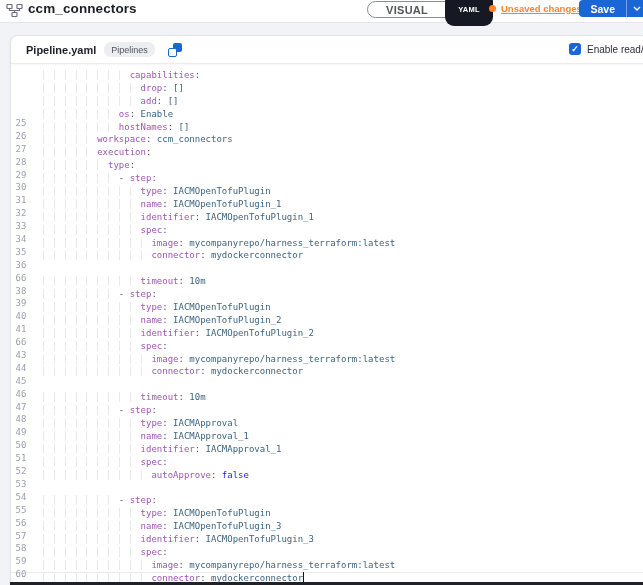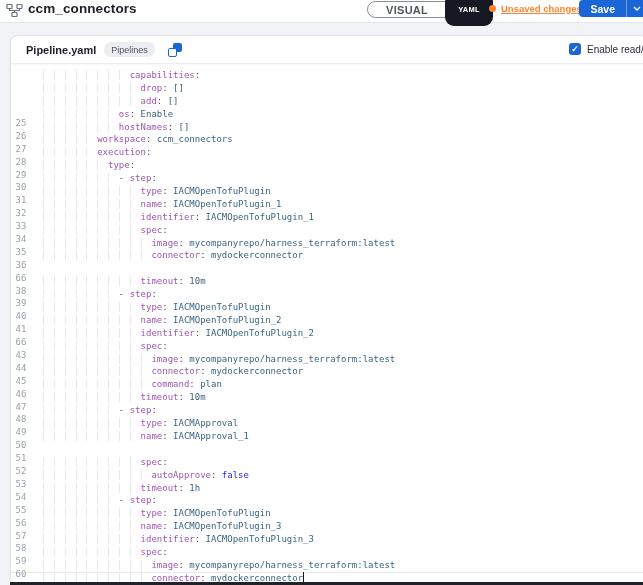--- a/index.html
+++ b/index.html
@@ -250,52 +250,51 @@
       <div class="row">
         <span class="ln">47</span>
         <span class="code"><span class="indent">                    </span><span class="key">image</span><span class="punct">:</span><span class="punct"> </span><span class="val">mycompanyrepo/harness_terraform:latest</span></span>
       </div>
       <div class="row">
         <span class="ln">48</span>
         <span class="code"><span class="indent">                    </span><span class="key">connector</span><span class="punct">:</span><span class="punct"> </span><span class="val">mydockerconnector</span></span>
       </div>
       <div class="row">
         <span class="ln">49</span>
-        <span class="code"><span class="indent">                    </span><span class="key">command</span><span class="punct">:</span><span class="punct"> </span><span class="val">plan</span></span>
       </div>
       <div class="row">
         <span class="ln">50</span>
         <span class="code"><span class="indent">                  </span><span class="key">timeout</span><span class="punct">:</span><span class="punct"> </span><span class="val">10m</span></span>
       </div>
       <div class="row">
         <span class="ln">51</span>
         <span class="code"><span class="indent">              </span><span class="punct">- </span><span class="key">step</span><span class="punct">:</span></span>
       </div>
       <div class="row">
         <span class="ln">52</span>
         <span class="code"><span class="indent">                  </span><span class="key">type</span><span class="punct">:</span><span class="punct"> </span><span class="val">IACMApproval</span></span>
       </div>
       <div class="row">
         <span class="ln">53</span>
         <span class="code"><span class="indent">                  </span><span class="key">name</span><span class="punct">:</span><span class="punct"> </span><span class="val">IACMApproval_1</span></span>
       </div>
       <div class="row">
         <span class="ln">54</span>
+        <span class="code"><span class="indent">                  </span><span class="key">identifier</span><span class="punct">:</span><span class="punct"> </span><span class="val">IACMApproval_1</span></span>
       </div>
       <div class="row">
         <span class="ln">55</span>
         <span class="code"><span class="indent">                  </span><span class="key">spec</span><span class="punct">:</span></span>
       </div>
       <div class="row">
         <span class="ln">56</span>
         <span class="code"><span class="indent">                    </span><span class="key">autoApprove</span><span class="punct">:</span><span class="punct"> </span><span class="bool">false</span></span>
       </div>
       <div class="row">
         <span class="ln">57</span>
-        <span class="code"><span class="indent">                  </span><span class="key">timeout</span><span class="punct">:</span><span class="punct"> </span><span class="val">1h</span></span>
       </div>
       <div class="row">
         <span class="ln">58</span>
         <span class="code"><span class="indent">              </span><span class="punct">- </span><span class="key">step</span><span class="punct">:</span></span>
       </div>
       <div class="row">
         <span class="ln">59</span>
         <span class="code"><span class="indent">                  </span><span class="key">type</span><span class="punct">:</span><span class="punct"> </span><span class="val">IACMOpenTofuPlugin</span></span>
       </div>
       <div class="row">

